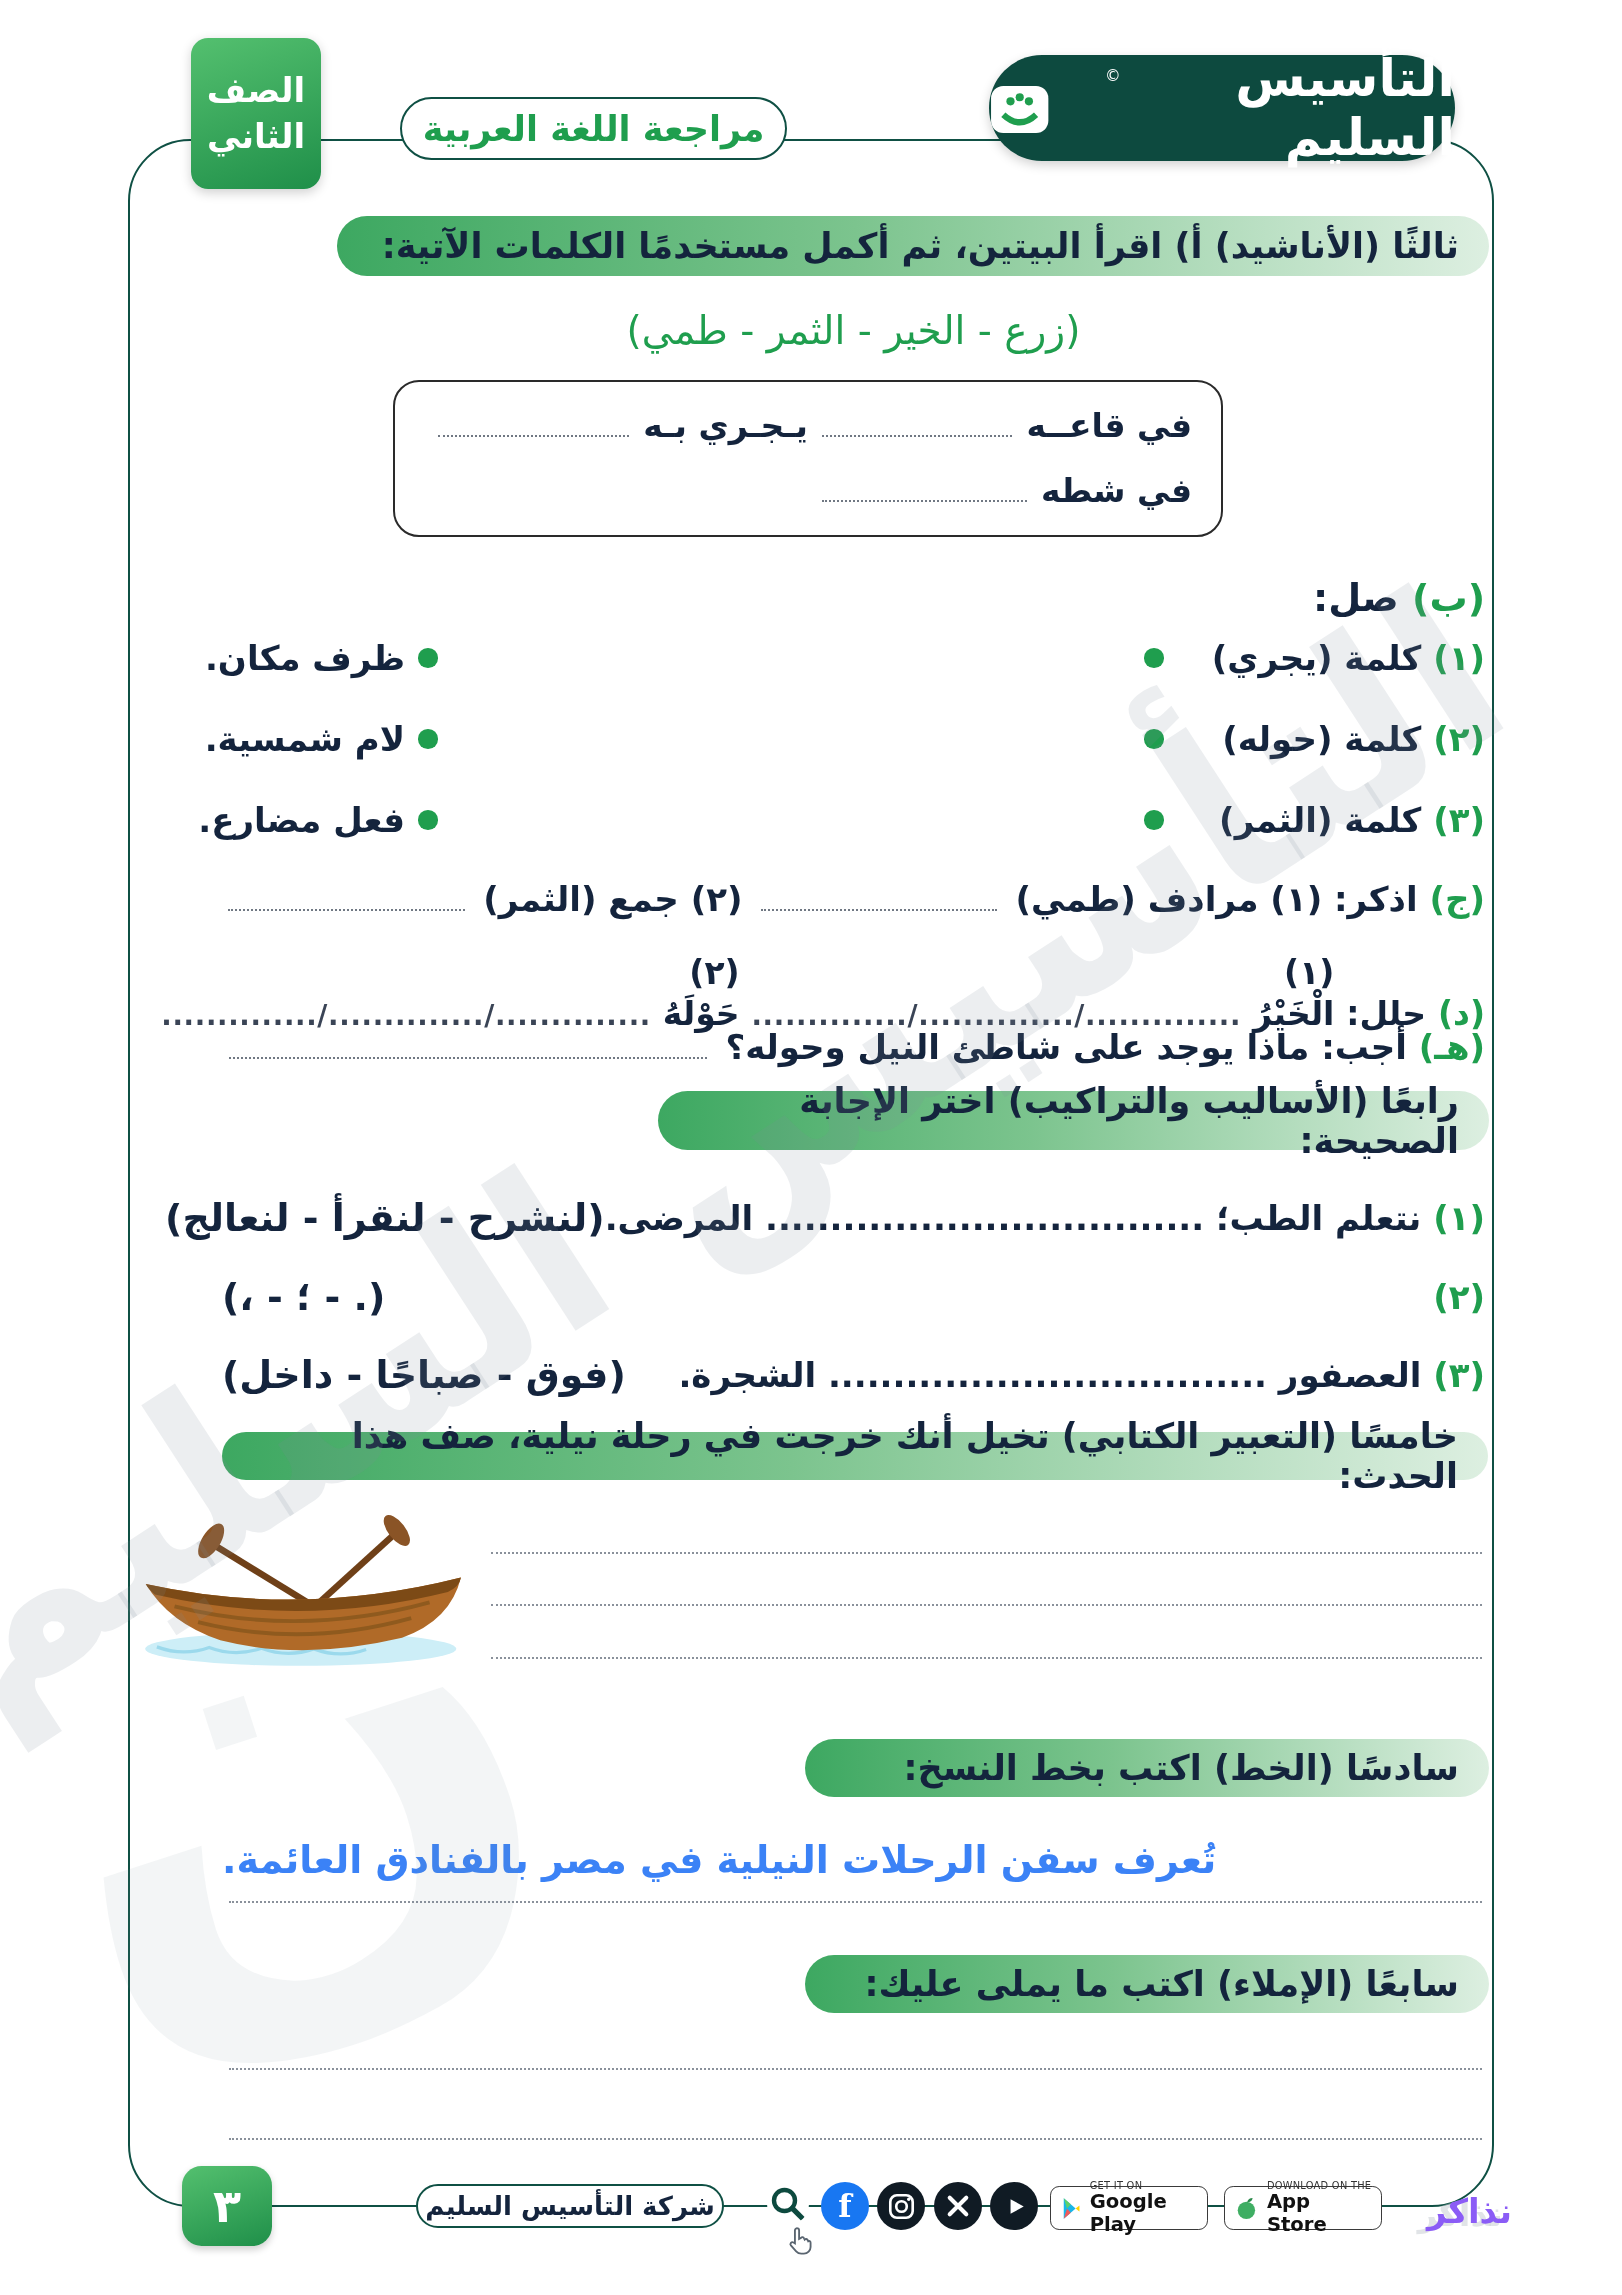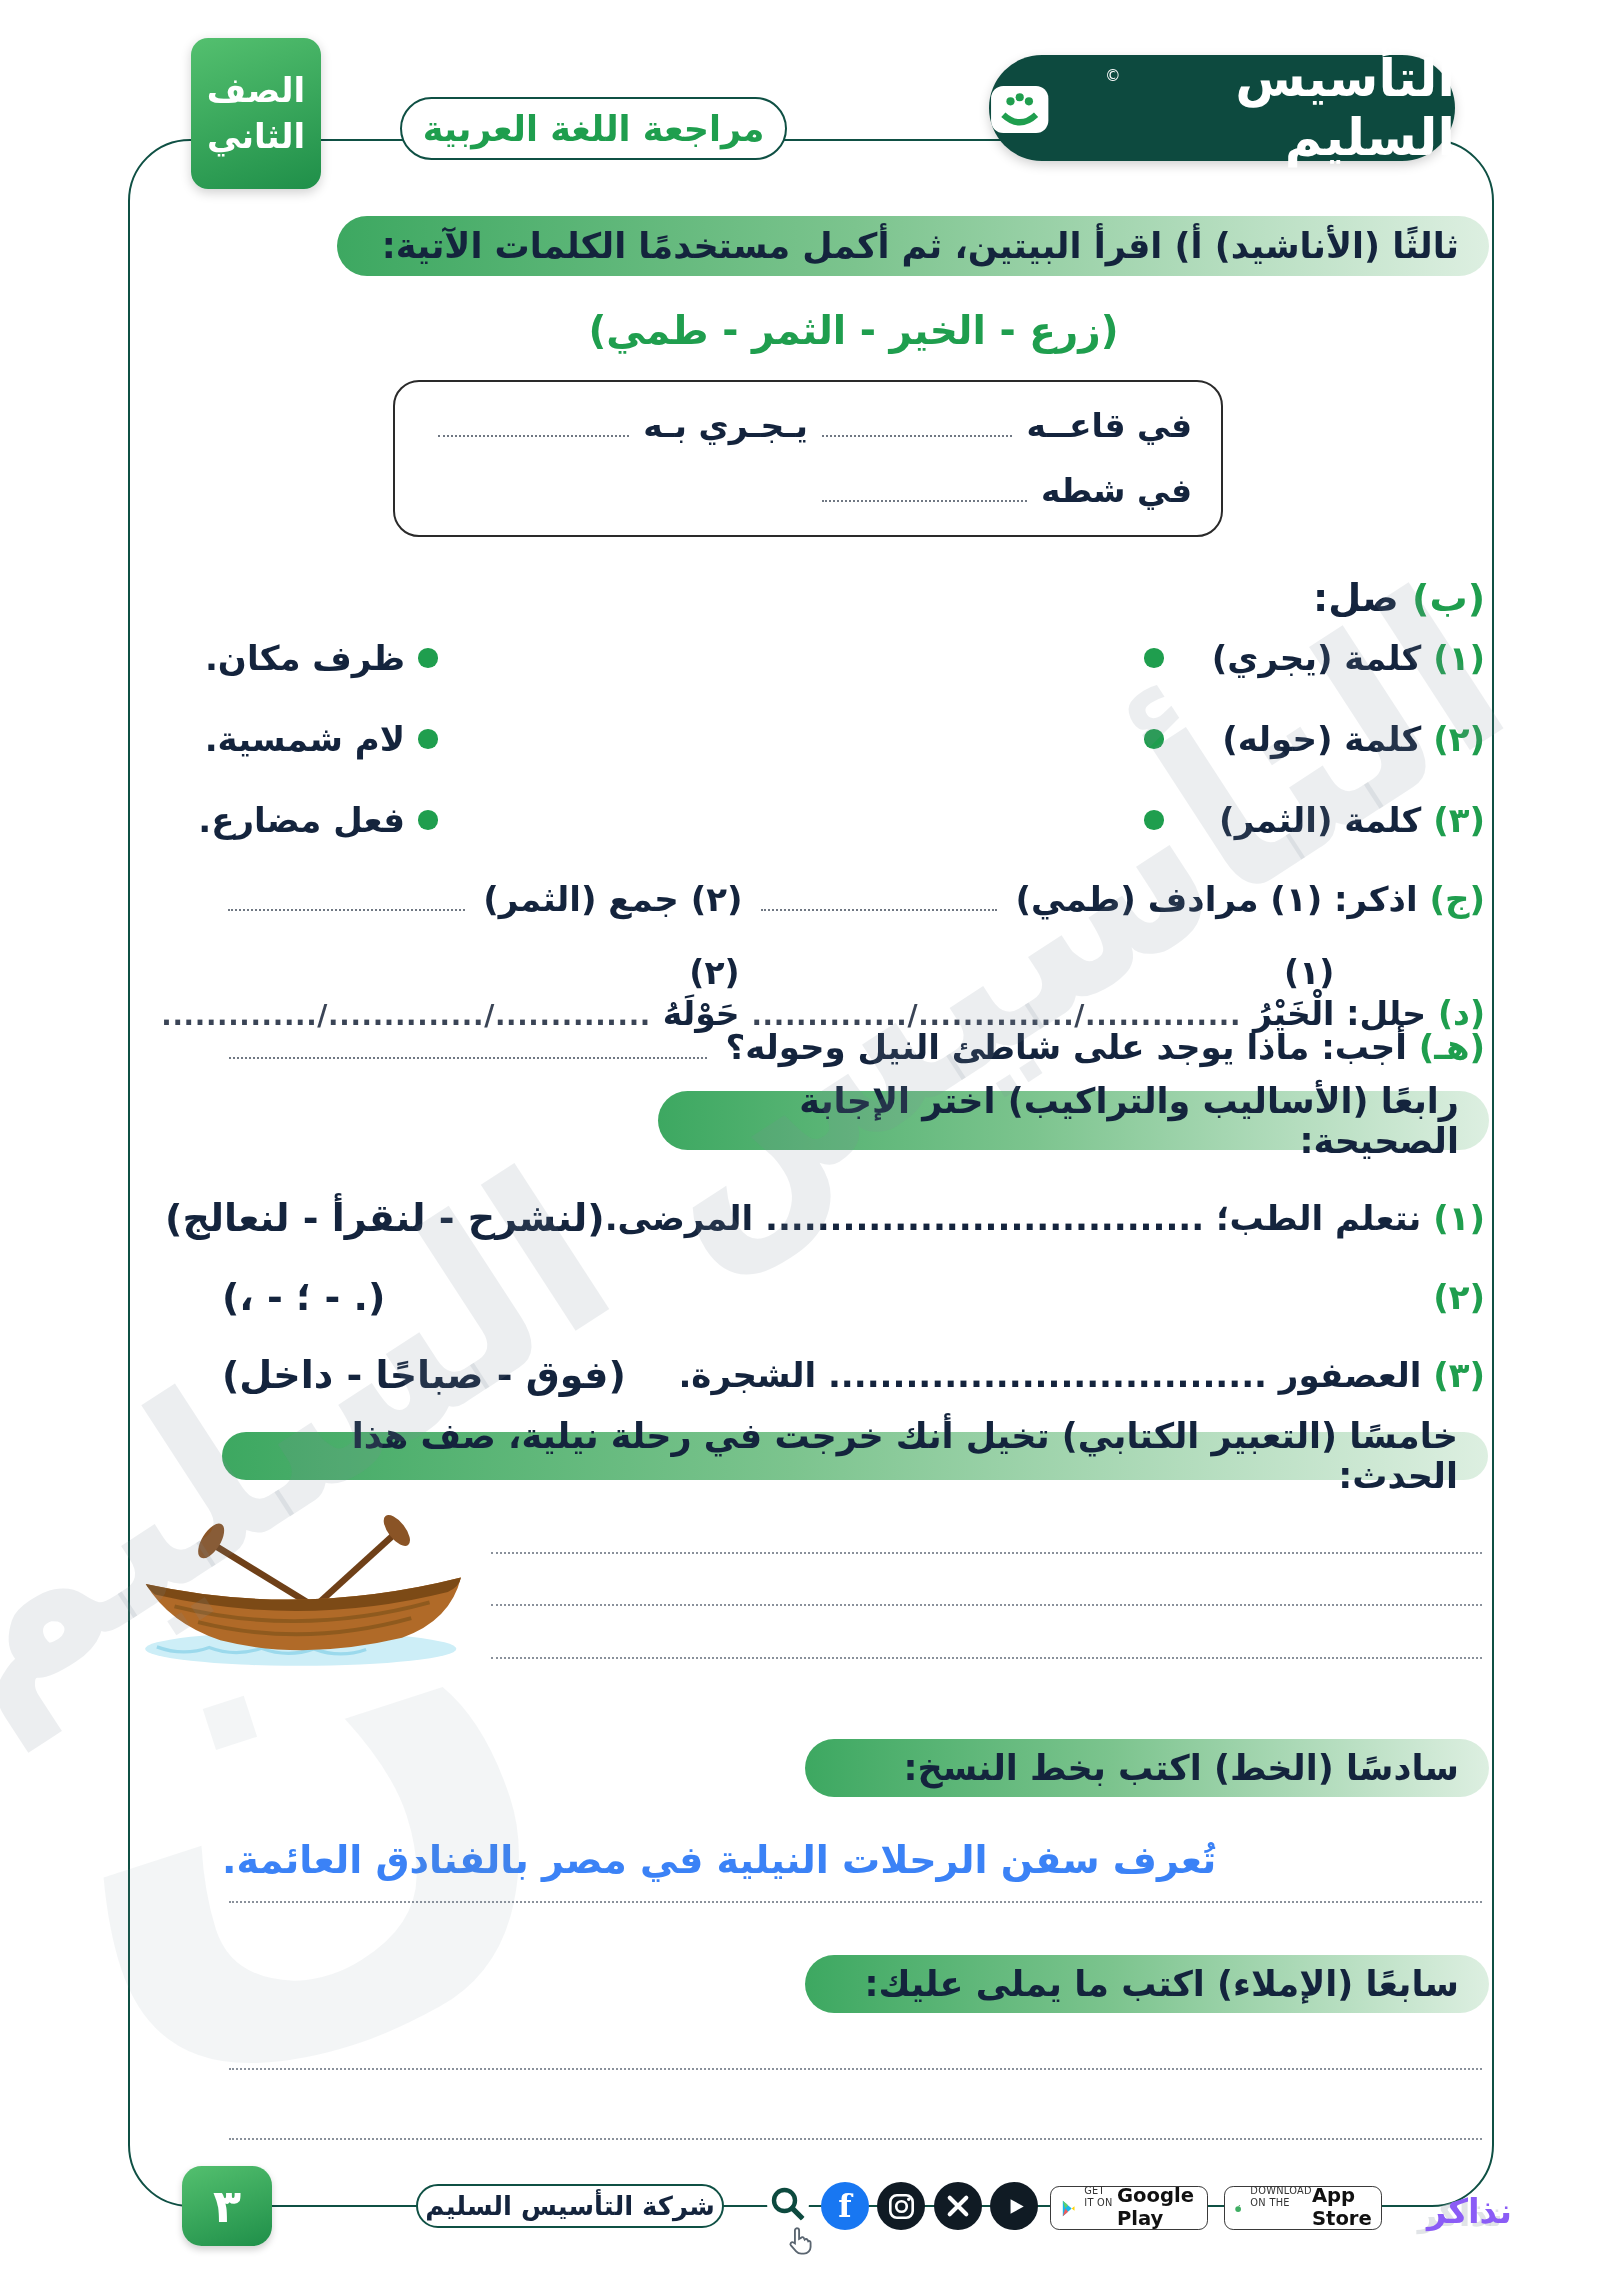--- a/index.html
+++ b/index.html
@@ -35,21 +35,21 @@
   
   .banner{background:linear-gradient(90deg,#3da861 0%,#7cc48e 45%,#ddefe1 100%);border-radius:30px;
           display:flex;align-items:center;padding:8px 30px;font-weight:bold;font-size:35px;color:#14243d;
           z-index:3;direction:rtl;}
   #s3banner{left:337px;top:216px;width:1152px;height:60px;}
   #s4banner{left:658px;top:1091px;width:831px;height:59px;}
   #s5banner{left:222px;top:1432px;width:1266px;height:48px;}
   #s6banner{left:805px;top:1739px;width:684px;height:58px;}
   #s7banner{left:805px;top:1955px;width:684px;height:58px;}
 
-  #wordbank{left:222px;top:308px;width:1263px;text-align:center;font-size:39px;font-weight:bold;
+  #wordbank{left:222px;top:308px;width:1263px;text-align:center;font-size:39px;font-weight:normal;
             color:#1f9e4e;direction:rtl;z-index:3;}
 
   
   #poembox{left:393px;top:380px;width:830px;height:157px;border:2px solid #2a2a2a;border-radius:26px;
            display:grid;grid-template-columns:1fr 1fr;grid-template-rows:1fr 1fr;direction:rtl;
            padding:9.2px 29px 13px;z-index:3;}
   .pcell{display:flex;align-items:flex-end;font-size:33px;font-weight:bold;color:#14243d;padding-bottom:11.8px;}
   .pcell .phrase{line-height:1.15;white-space:nowrap;}
   .pcell .blank{flex:1;border-bottom:2.6px dotted #707883;margin:0 14.4px 7.9px;}
 
@@ -104,21 +104,21 @@
   #hand{left:785px;top:2225px;z-index:7;}
   .soc{width:48px;height:48px;border-radius:50%;display:flex;align-items:center;justify-content:center;
        z-index:6;top:2182px;}
   #fb{left:821px;background:#1877f2;color:#fff;font-size:31px;font-weight:bold;font-family:"DejaVu Serif",serif;}
   #ig{left:877px;background:#101b24;}
   #xx{left:934px;background:#101b24;}
   #yt{left:990px;background:#101b24;}
   .store{top:2186px;width:158px;height:44px;background:#fff;border:1.3px solid #3a3a3a;border-radius:9.2px;
          display:flex;align-items:center;gap:7.9px;padding:0 9.2px;z-index:6;}
   #gplay{left:1050px;} #appstore{left:1224px;}
-  .store .txt{display:flex;flex-direction:row;justify-content:center;}
+  .store .txt{display:flex;flex-direction:column;justify-content:center;}
   .store .tag{font-size:9.8px;letter-spacing:0.3px;color:#333;line-height:1.15;}
   .store .lbl{font-size:19.6px;font-weight:bold;color:#111;line-height:1.15;}
   #sitemark{left:1427px;top:2191px;font-size:34px;font-weight:bold;color:#8b5cf6;z-index:6;direction:rtl;
             text-shadow:-9.2px 2.6px 0 rgba(189,196,202,.45);}
 </style>
 </head>
 <body>
 
 <div class="page">
 

